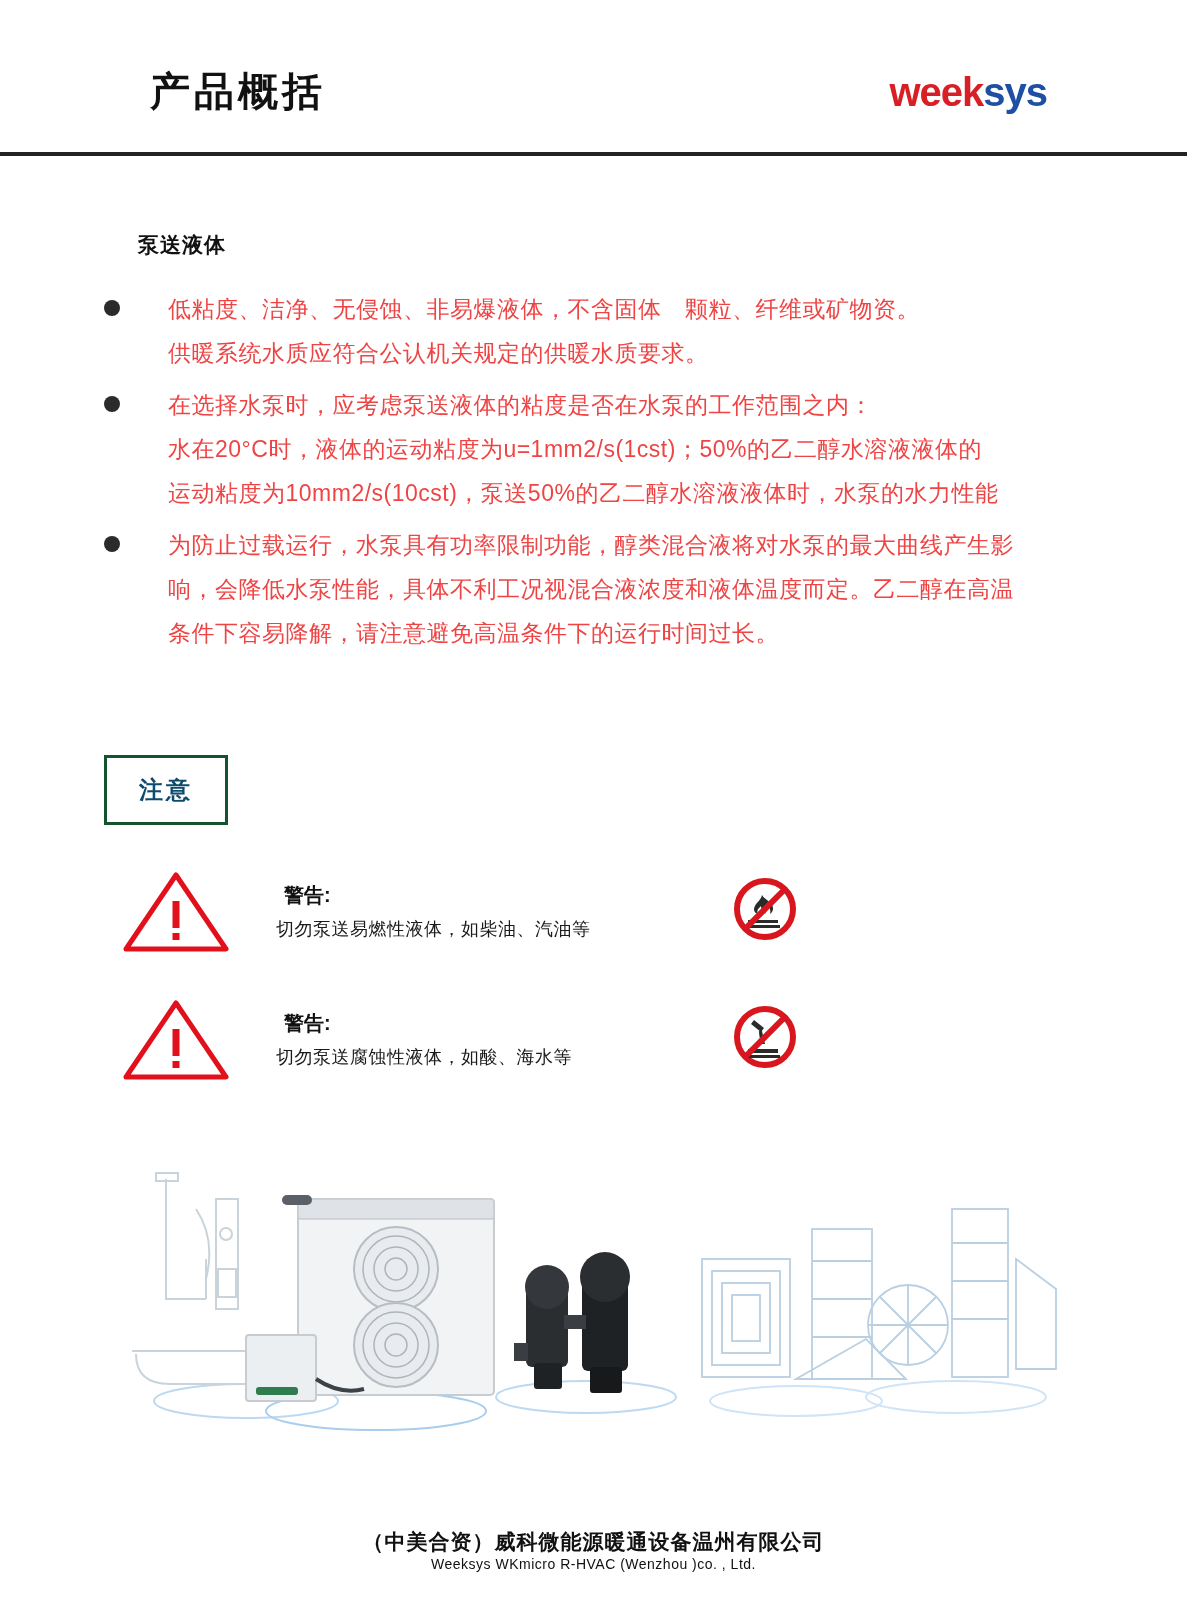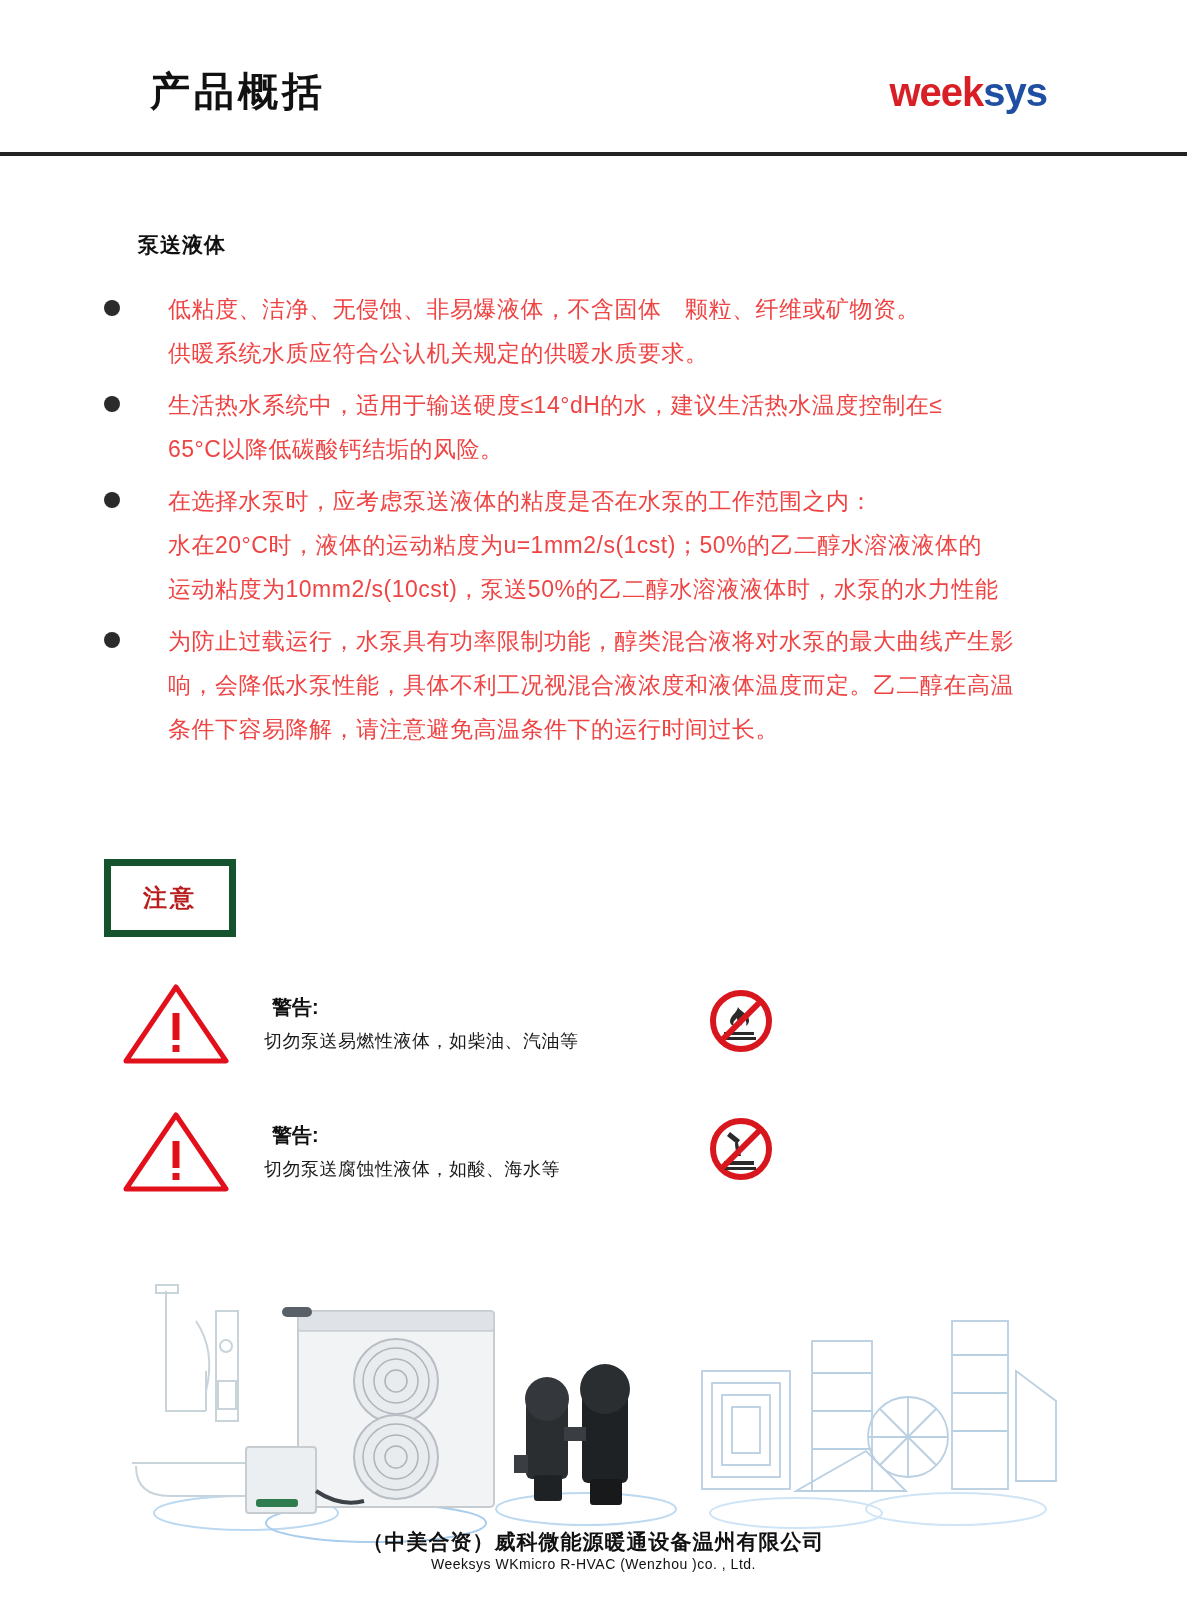--- a/index.html
+++ b/index.html
@@ -96,44 +96,45 @@
   .notice-row {
     display: flex;
     align-items: flex-start;
     margin-top: 96px;
     padding-left: 8px;
   }
   .notice-badge {
     flex: 0 0 auto;
     width: 118px;
     height: 64px;
-    border: 7px solid #14532d;
+    border: 3px solid #14532d;
     display: flex;
     align-items: center;
     justify-content: center;
     font-size: 24px;
     font-weight: bold;
-    color: #b91c1c;
+    color: #0c4a6e;
     letter-spacing: 3px;
-    margin-top: 12px;
+    margin-top: 4px;
   }
   .notice-text {
     margin-left: 58px;
     font-size: 19px;
     line-height: 34px;
     color: #1b1b1b;
     max-width: 800px;
   }
 
   
   .warning-row {
     display: flex;
     align-items: center;
     margin-top: 44px;
     padding-left: 26px;
+    gap: 12px;
   }
   .warn-triangle {
     flex: 0 0 auto;
     width: 108px;
     height: 84px;
     position: relative;
   }
   .warn-triangle svg { display: block; }
   .warn-body {
     margin-left: 34px;
@@ -198,24 +199,20 @@
 </div>
 
 <div class="content">
 
   <div class="section-heading">泵送液体</div>
 
   <ul class="bullets">
     <li>
       <div class="bullet-line">低粘度、洁净、无侵蚀、非易爆液体，不含固体　颗粒、纤维或矿物资。</div>
       <div class="bullet-line">供暖系统水质应符合公认机关规定的供暖水质要求。</div>
-    </li>
-    <li>
-      <div class="bullet-line">生活热水系统中，适用于输送硬度≤14°dH的水，建议生活热水温度控制在≤</div>
-      <div class="bullet-line">65°C以降低碳酸钙结垢的风险。</div>
     </li>
     <li>
       <div class="bullet-line">在选择水泵时，应考虑泵送液体的粘度是否在水泵的工作范围之内：</div>
       <div class="bullet-line">水在20°C时，液体的运动粘度为u=1mm2/s(1cst)；50%的乙二醇水溶液液体的</div>
       <div class="bullet-line">运动粘度为10mm2/s(10cst)，泵送50%的乙二醇水溶液液体时，水泵的水力性能</div>
     </li>
     <li>
       <div class="bullet-line">为防止过载运行，水泵具有功率限制功能，醇类混合液将对水泵的最大曲线产生影</div>
       <div class="bullet-line">响，会降低水泵性能，具体不利工况视混合液浓度和液体温度而定。乙二醇在高温</div>
       <div class="bullet-line">条件下容易降解，请注意避免高温条件下的运行时间过长。</div>

